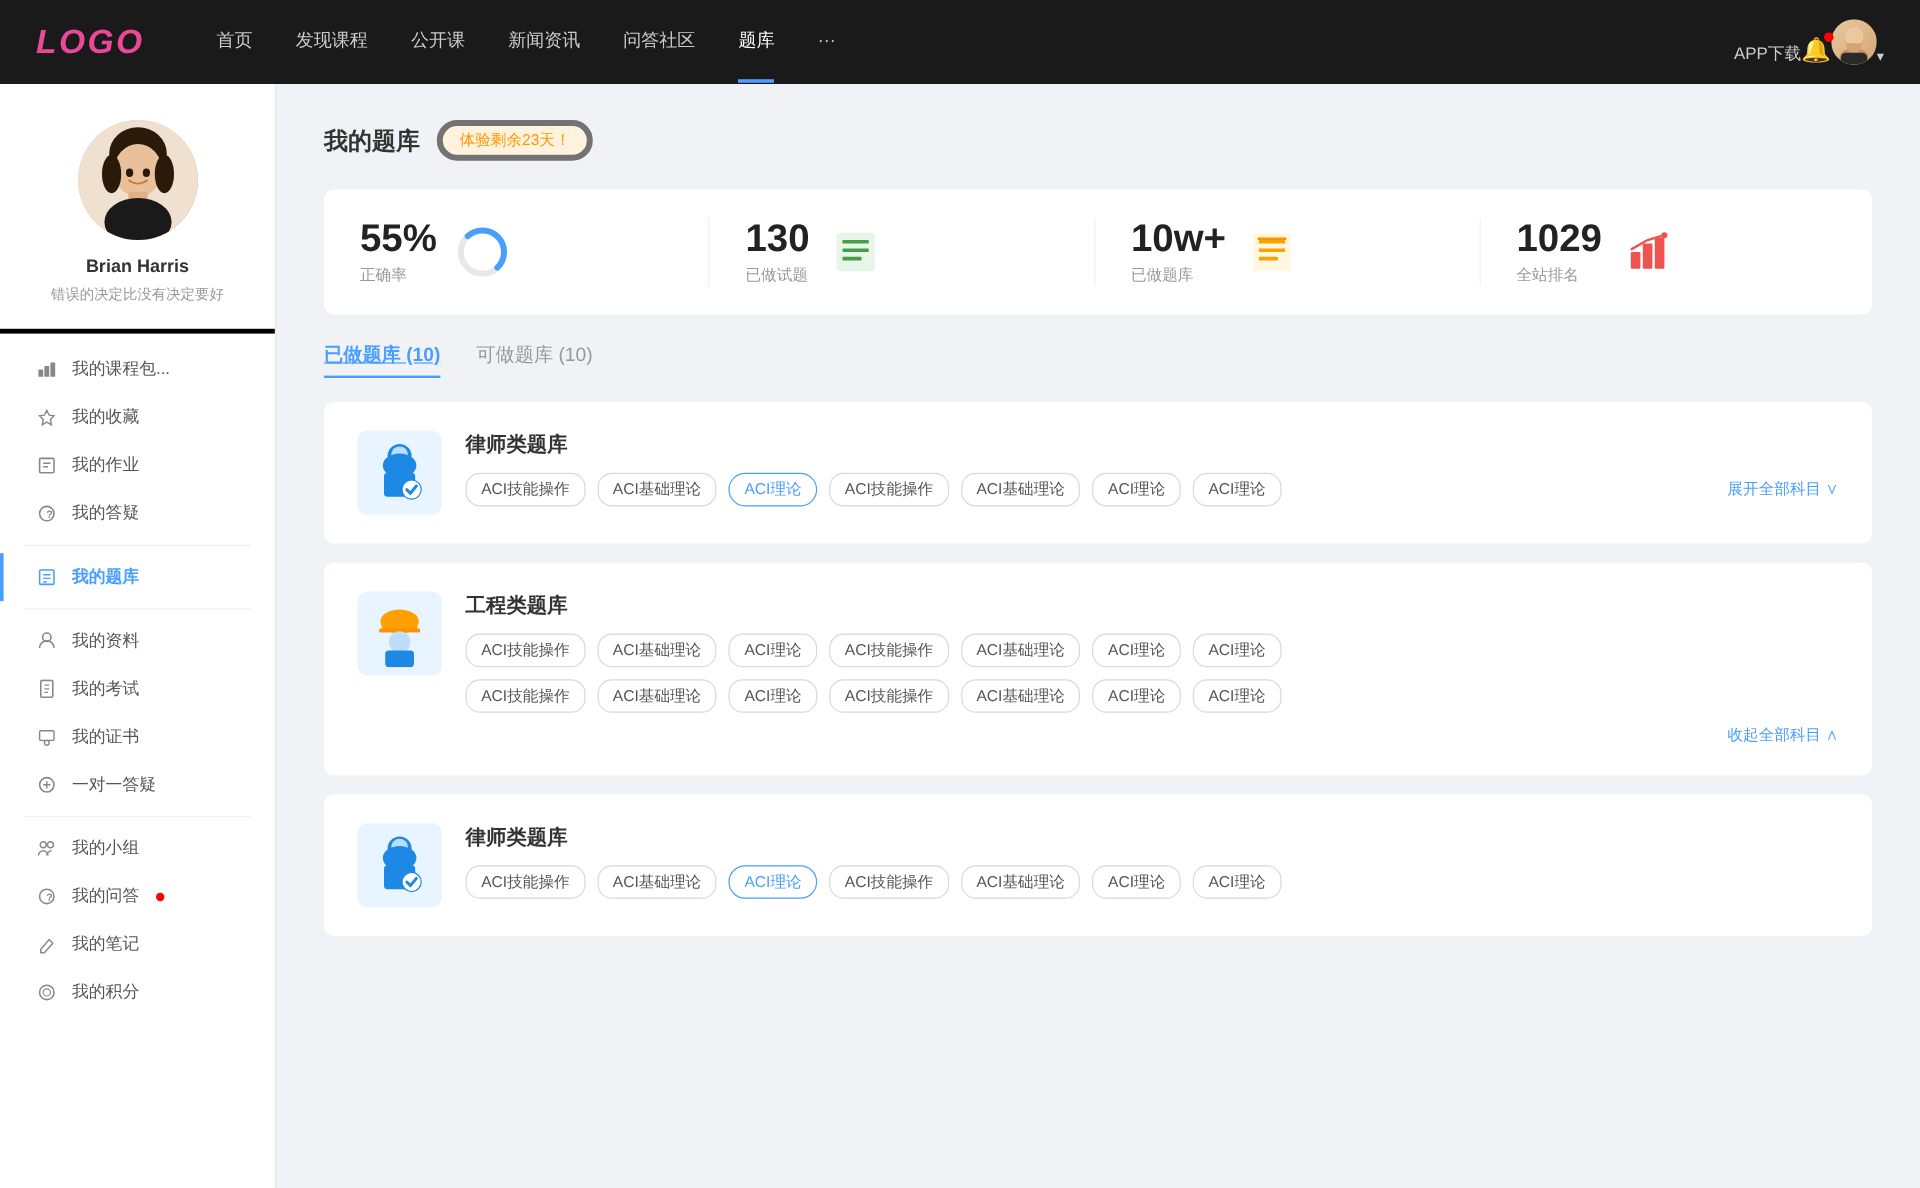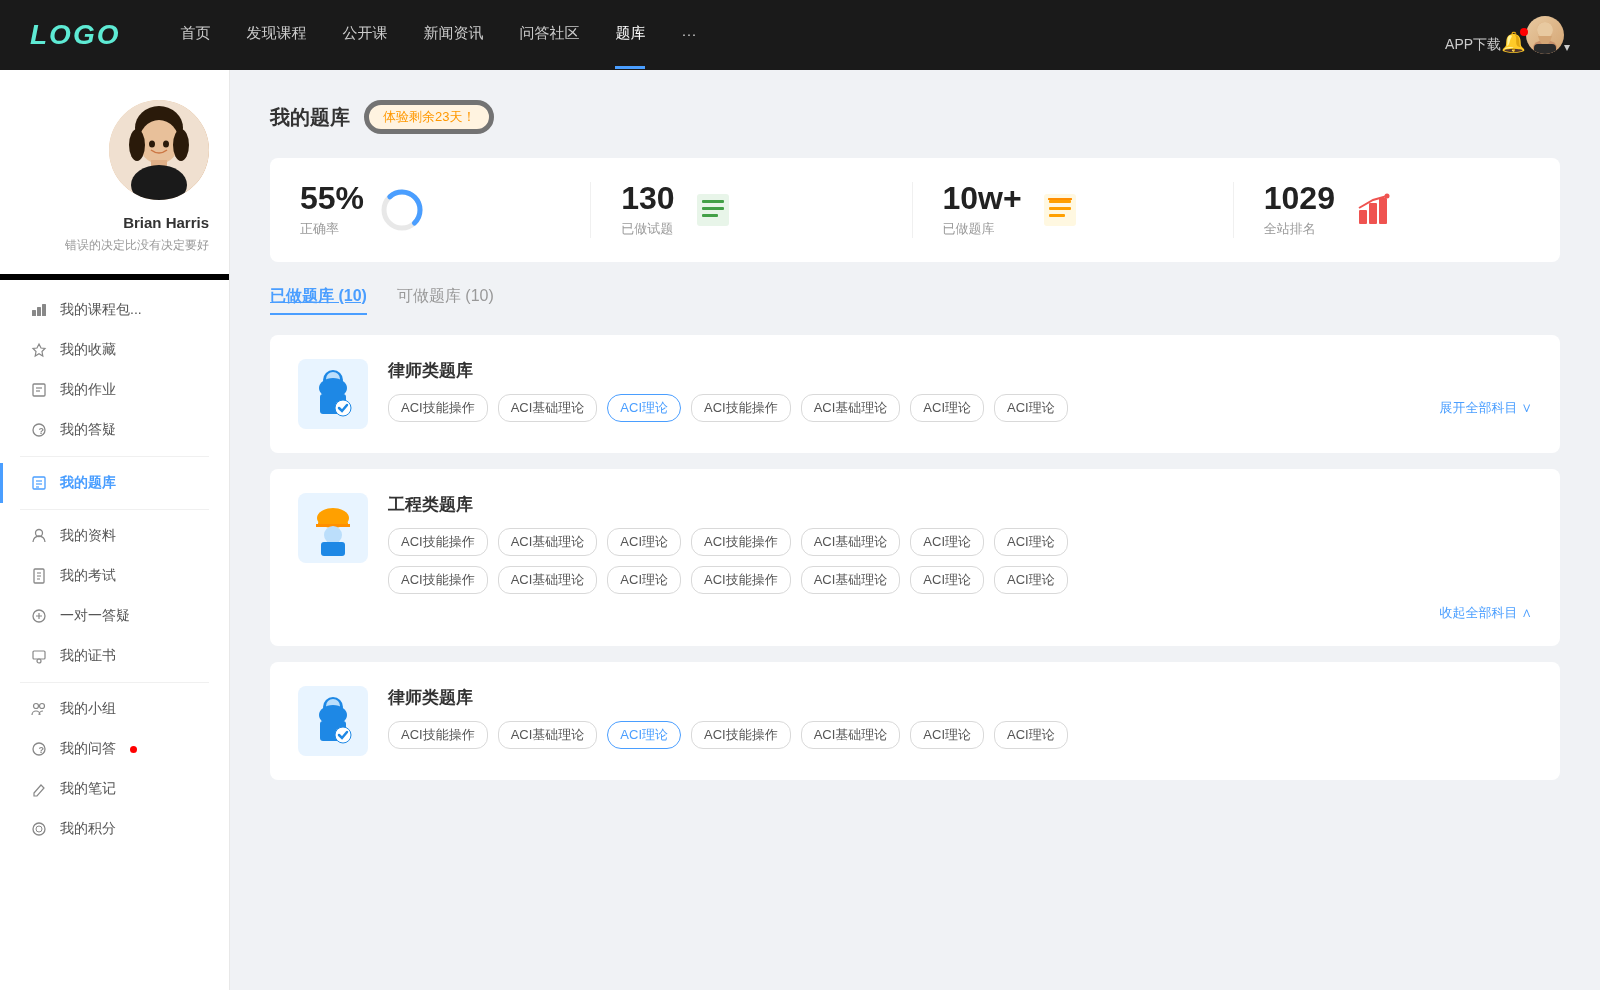--- a/index.html
+++ b/index.html
@@ -9,21 +9,21 @@
     .topnav {
       background: #1a1a1a;
       height: 70px;
       display: flex;
       align-items: center;
       padding: 0 30px;
       position: relative;
       z-index: 10;
     }
     .topnav-logo {
-      color: #5eead4;
+      color: #ec4899;
       font-size: 28px;
       font-weight: bold;
       letter-spacing: 2px;
       margin-right: 60px;
       font-style: italic;
     }
     .topnav-menu {
       display: flex;
       align-items: center;
       gap: 36px;
@@ -95,23 +95,23 @@
     .sidebar {
       width: 230px;
       background: white;
       border-right: 1px solid #e8e8e8;
       padding-bottom: 30px;
       flex-shrink: 0;
     }
     .sidebar-profile {
       display: flex;
       flex-direction: column;
-      align-items: flex-end;
+      align-items: center;
       padding: 30px 20px 20px;
-      border-bottom: 6px solid #000000;
+      border-bottom: 4px solid #000000;
     }
     .profile-avatar {
       width: 100px; height: 100px;
       border-radius: 50%;
       background: linear-gradient(135deg, #f0d9c0, #d4a070);
       overflow: hidden;
       display: flex; align-items: center; justify-content: center;
       margin-bottom: 14px;
     }
     .profile-name {
@@ -465,35 +465,35 @@
               <line x1="6" y1="5" x2="10" y2="5" stroke="#888" stroke-width="1.1"></line>
               <line x1="6" y1="8" x2="10" y2="8" stroke="#888" stroke-width="1.1"></line>
               <line x1="6" y1="11" x2="9" y2="11" stroke="#888" stroke-width="1.1"></line>
             </svg>
         </span>
         <span>我的考试</span>
       </div>
       <div class="sidebar-item">
         <span class="sidebar-icon">
           <svg width="16" height="16" viewBox="0 0 16 16" fill="none">
-              <circle cx="8" cy="8" r="6" stroke="#888" stroke-width="1.3"></circle>
-              <path d="M5 8h6M8 5v6" stroke="#888" stroke-width="1.2"></path>
-            </svg>
-        </span>
-        <span>一对一答疑</span>
-      </div>
-      <div class="sidebar-item">
-        <span class="sidebar-icon">
-          <svg width="16" height="16" viewBox="0 0 16 16" fill="none">
               <rect x="2" y="3" width="12" height="8" rx="1" stroke="#888" stroke-width="1.2"></rect>
               <circle cx="8" cy="13" r="2" stroke="#888" stroke-width="1.2"></circle>
               <line x1="8" y1="11" x2="8" y2="11" stroke="#888"></line>
             </svg>
         </span>
         <span>我的证书</span>
+      </div>
+      <div class="sidebar-item">
+        <span class="sidebar-icon">
+          <svg width="16" height="16" viewBox="0 0 16 16" fill="none">
+              <circle cx="8" cy="8" r="6" stroke="#888" stroke-width="1.3"></circle>
+              <path d="M5 8h6M8 5v6" stroke="#888" stroke-width="1.2"></path>
+            </svg>
+        </span>
+        <span>一对一答疑</span>
       </div>
       <div class="sidebar-divider"></div>
       <div class="sidebar-item">
         <span class="sidebar-icon">
           <svg width="16" height="16" viewBox="0 0 16 16" fill="none">
               <circle cx="5" cy="5" r="2.5" stroke="#888" stroke-width="1.2"></circle>
               <circle cx="11" cy="5" r="2.5" stroke="#888" stroke-width="1.2"></circle>
               <path d="M1 14c0-2.2 1.8-4 4-4s4 1.8 4 4" stroke="#888" stroke-width="1.2" fill="none"></path>
               <path d="M8 14c0-2.2 1.8-4 4-4" stroke="#888" stroke-width="1.2" fill="none"></path>
             </svg>

